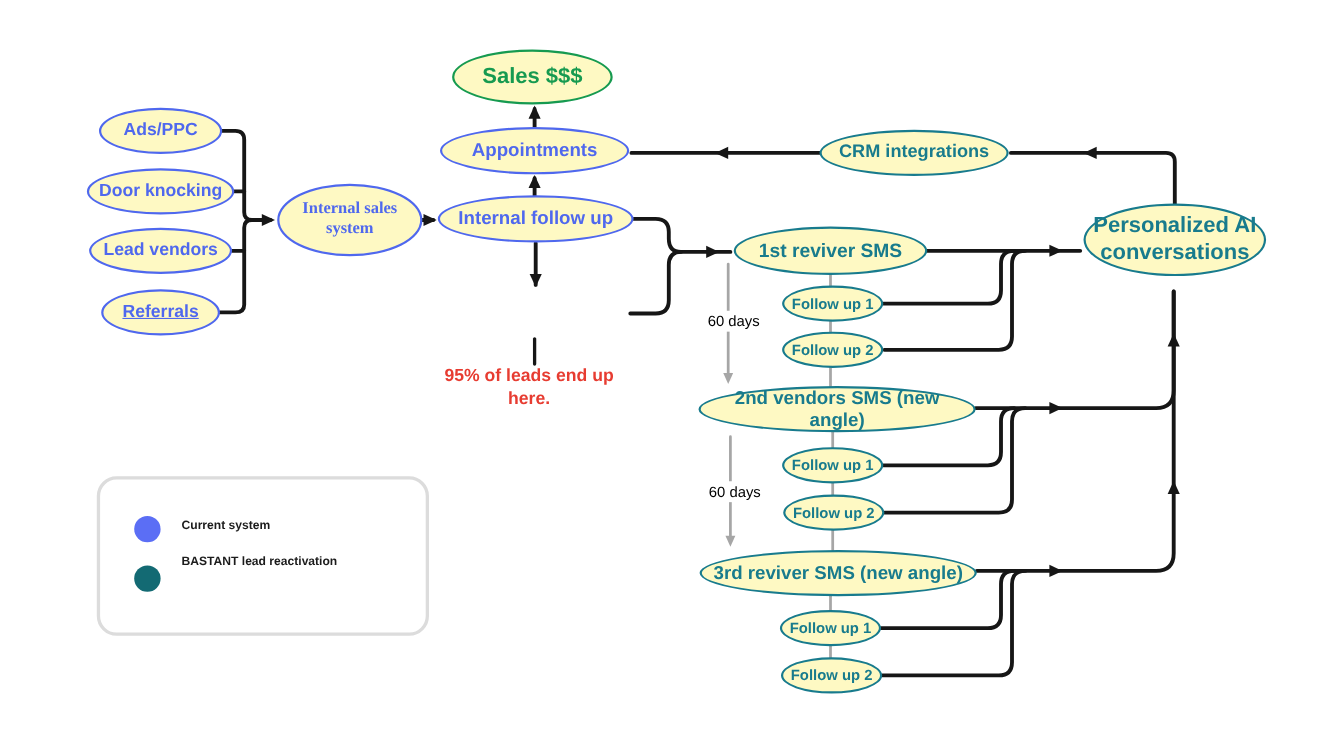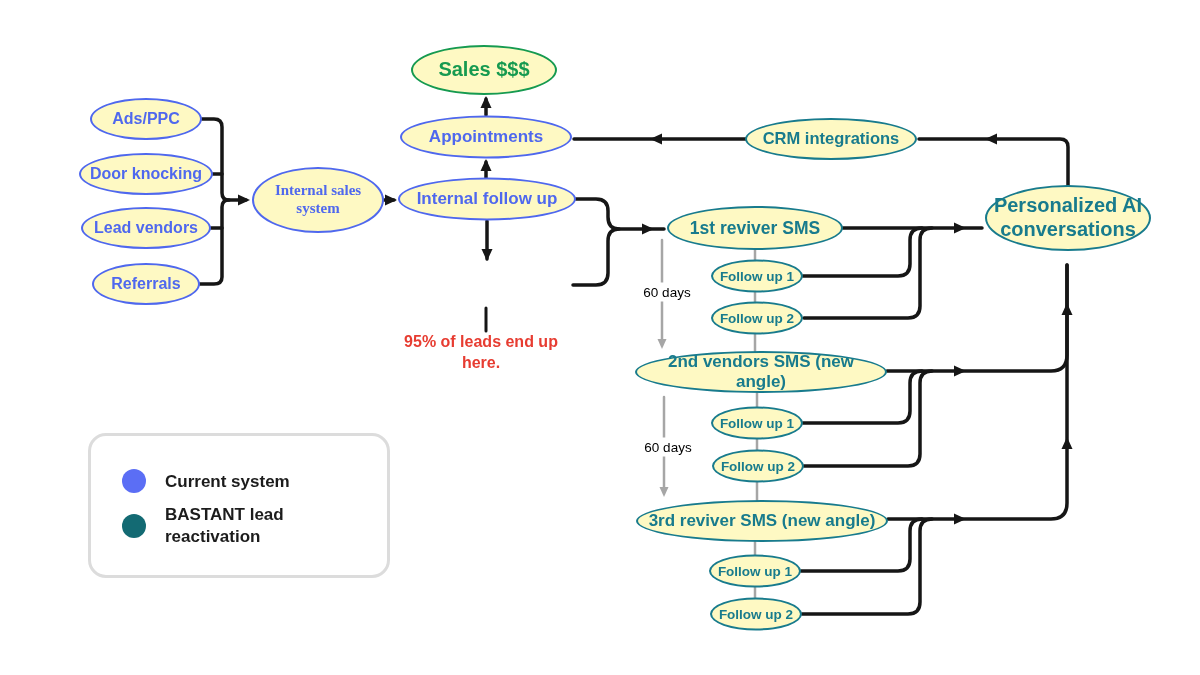--- a/index.html
+++ b/index.html
@@ -14,21 +14,21 @@
   .green{border:2.5px solid #169a50;color:#169a50;}
   .red  {border:2.5px solid #e73c31;color:#e73c31;}
   .fu{border-width:2px;}
   .note{position:absolute;transform:translate(-50%,-50%);text-align:center;z-index:2;}
   .deadnote{color:#e73c31;font-weight:bold;font-size:16px;line-height:1.3;width:170px;}
   .daysnote{color:#000000;font-size:13.5px;background:#fff;padding:2px 4px;}
   .legend{position:absolute;left:88px;top:433px;width:302px;height:145px;z-index:2;
           border:3px solid #dcdcdc;border-radius:18px;background:#fff;box-sizing:border-box;}
   .legend .dot{position:absolute;width:24px;height:24px;border-radius:50%;}
   .legend .ltext{position:absolute;left:74px;width:180px;color:#1c1c1c;
-                 font-weight:bold;font-size:17px;line-height:1.3;}
+                 font-weight:bold;font-size:11px;line-height:1.3;}
 </style>
 </head>
 <body>
 
 <div id="canvas">
 
   <svg id="wires" width="1200" height="675" viewBox="0 0 1200 675">
     <g fill="none" stroke="#161616" stroke-width="3.5" stroke-linecap="round">
       <path d="M202,119 H214 Q222,119 222,127 V193 Q222,200 229,200 H246"></path>
       <path d="M200,284 H214 Q222,284 222,277 V207 Q222,200 229,200"></path>
@@ -77,21 +77,21 @@
     </g>
     <g fill="#a6a6a6" stroke="none">
       <polygon points="662,349 657.5,339 666.5,339"></polygon>
       <polygon points="664,497 659.5,487 668.5,487"></polygon>
     </g>
   </svg>
 
   <div class="node blue" style="left:146px;top:119px;width:112px;height:42px;font-size:16px;">Ads/PPC</div>
   <div class="node blue" style="left:146px;top:174px;width:134px;height:42px;font-size:16px;">Door knocking</div>
   <div class="node blue" style="left:146px;top:228px;width:130px;height:42px;font-size:16px;">Lead vendors</div>
-  <div class="node blue" style="left:146px;top:284px;width:108px;height:42px;font-size:16px;">Referrals</div>
+  <div class="node blue" style="left:146px;top:284px;width:108px;height:42px;font-size:16px;text-decoration:underline;">Referrals</div>
   <div class="node blue" style="left:318px;top:200px;width:132px;height:66px;font-size:15px;font-family:Liberation Serif, serif;">Internal sales system</div>
   <div class="node blue" style="left:486px;top:137px;width:172px;height:43px;font-size:17px;">Appointments</div>
   <div class="node blue" style="left:487px;top:199px;width:178px;height:43px;font-size:17px;">Internal follow up</div>
 
   <div class="node green" style="left:484px;top:70px;width:146px;height:50px;font-size:20px;">Sales $$$</div>
 
   <div class="node teal" style="left:831px;top:139px;width:172px;height:42px;font-size:16.5px;">CRM integrations</div>
   <div class="node teal" style="left:755px;top:228px;width:176px;height:44px;font-size:17.5px;">1st reviver SMS</div>
   <div class="node teal fu" style="left:757px;top:276px;width:92px;height:33px;font-size:13.5px;">Follow up 1</div>
   <div class="node teal fu" style="left:757px;top:318px;width:92px;height:33px;font-size:13.5px;">Follow up 2</div>

